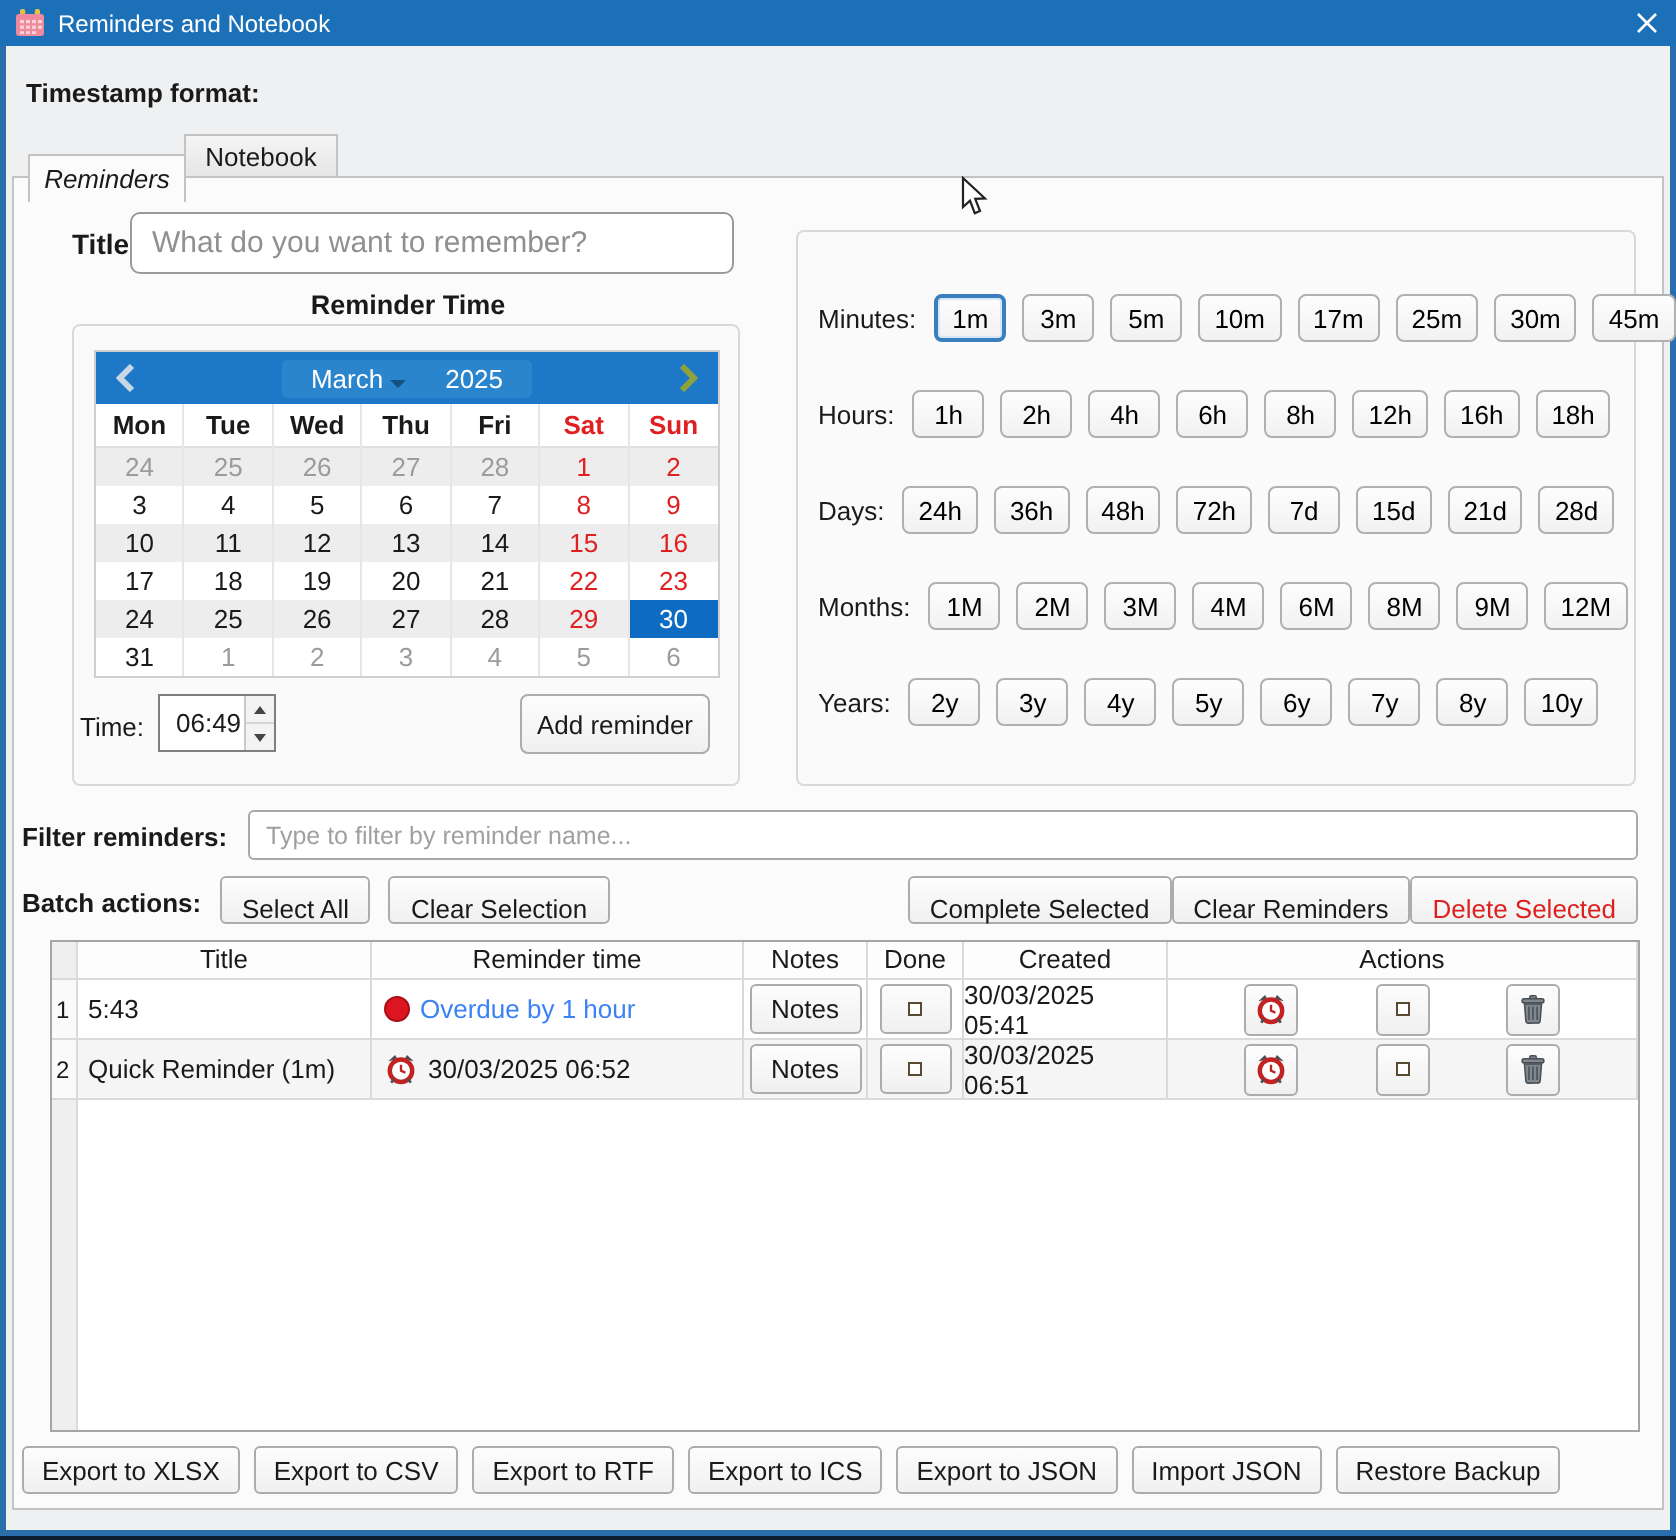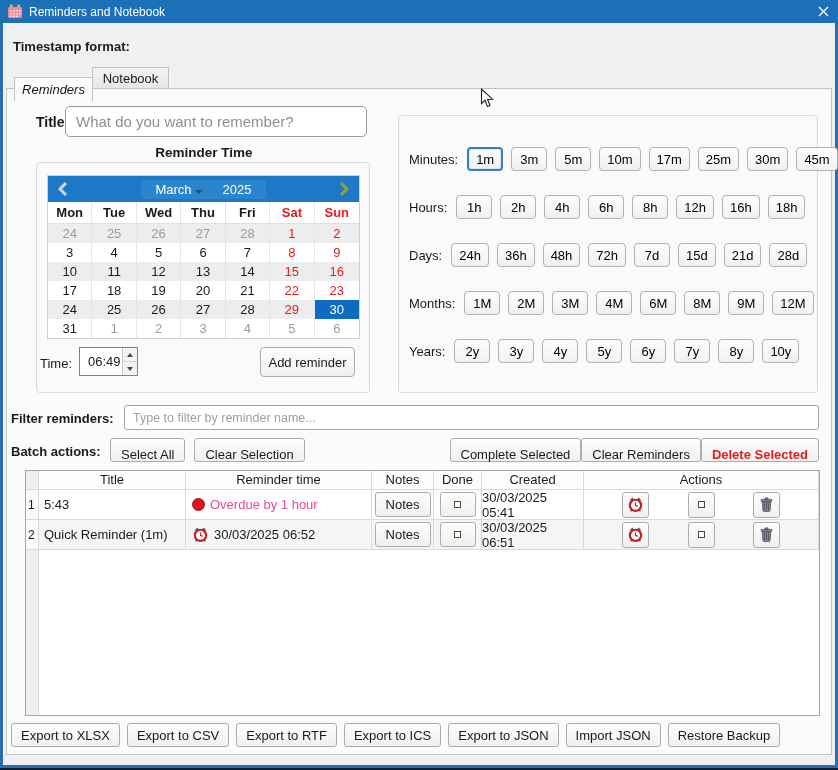--- a/index.html
+++ b/index.html
@@ -84,36 +84,36 @@
   .q-btn.focused { border:2px solid #3a7ebd; box-shadow:inset 0 0 0 1px #d6e8f7; }
   
   .filter-label { position:absolute; left:8px; top:411px; font-size:13px; font-weight:bold; }
   .filter-input { position:absolute; left:121px; top:405px; width:695px; height:25px; border:1px solid #a8a8a8;
                   border-radius:3px; font-family:"Liberation Sans",sans-serif; font-size:12.5px; padding:0 8px; background:#fff; }
   .filter-input::placeholder { color:#a0a0a0; }
   .batch-label { position:absolute; left:8px; top:444px; font-size:13px; font-weight:bold; }
   .batch-left { position:absolute; left:107px; top:438px; display:flex; gap:9px; }
   .batch-right { position:absolute; right:22px; top:438px; display:flex; gap:0; }
   .batch-left .btn, .batch-right .btn { height:24px; padding:8px 10px; }
-  .btn.danger { color:#dd2020;font-weight:bold; }
+  .btn.danger { color:#dd2020; }
   
   .rtable { position:absolute; left:22px; top:470px; width:795px; height:246px; border:1px solid #a5a5a5;
             background:#fff; overflow:hidden; }
   .tgrid { display:grid; grid-template-columns:13px 147px 186px 62px 48px 102px 235px; }
   .th { height:19px; font-size:13px; text-align:center; line-height:18px; background:#fdfdfd;
         border-right:1px solid #dadada; border-bottom:1px solid #dadada; }
   .th.corner { background:#efefef; }
   .td { height:30px; display:flex; align-items:center; border-right:1px solid #dadada;
         border-bottom:1px solid #dadada; font-size:13px; }
   .row-alt .td { background:#f5f5f5; }
   .td.num { justify-content:flex-start; padding-left:2px; font-size:12px; background:#fafafa; }
   .td.title-c { padding-left:5px; }
   .td.time-c { padding-left:6px; gap:5px; }
   .td.center { justify-content:center; }
-  .overdue-text { color:#ec4899; }
+  .overdue-text { color:#3b82f6; }
   .dot { width:13px; height:13px; border-radius:50%; background:#dd1520; border:1px solid #a80e18; }
   .mini-btn { width:56px; height:25px; border-radius:3px; }
   .done-btn { width:36px; height:25px; border-radius:3px; display:flex; align-items:center; justify-content:center; }
   .sq { width:7px; height:7px; border:1.5px solid #5b4a33; background:#fff; }
   .act-c { justify-content:space-evenly; }
   .icon-btn { width:27px; height:26px; border-radius:3px; display:flex; align-items:center; justify-content:center; }
   .tbl-fill { position:absolute; left:22px; top:550px; width:795px; height:166px; border:1px solid #a5a5a5;
               border-top:none; background:#fff; }
   .tbl-fill .strip { position:absolute; left:0; top:0; width:13px; height:100%; background:#efefef; border-right:1px solid #dadada; }
   

